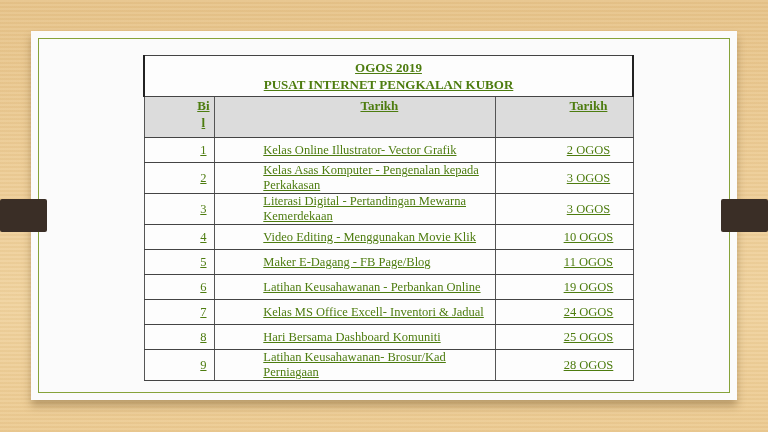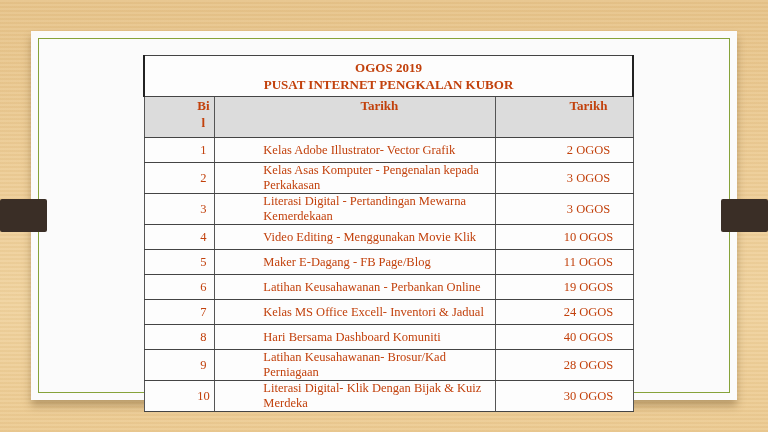--- a/index.html
+++ b/index.html
@@ -41,21 +41,22 @@
   }
   .tab-left { left: 0; width: 47px; }
   .tab-right { left: 721px; width: 47px; }
 
   table.sched {
     position: absolute;
     left: 143px; top: 55px;
     width: 491px;
     border-collapse: collapse;
     font-size: 13px;
-    color: #c2410c;
+    color: #4d7c0f;
+    text-decoration: underline;
   }
   table.sched td, table.sched th {
     border: 1px solid #444;
     padding: 0;
   }
   .title-row th {
     height: 40px;
     border: 2px solid #222;
     background: #fdfdfd;
     font-weight: bold;
@@ -107,21 +108,21 @@
   <tr class="head-row">
     <th class="bil">
       <div>Bi</div>
       <div>l</div>
     </th>
     <th>Tarikh</th>
     <th>Tarikh</th>
   </tr>
   <tr class="data-row">
     <td class="num">1</td>
-    <td class="prog">Kelas Adobe Illustrator- Vector Grafik</td>
+    <td class="prog">Kelas Online Illustrator- Vector Grafik</td>
     <td class="date">2 OGOS</td>
   </tr>
   <tr class="data-row">
     <td class="num">2</td>
     <td class="prog">Kelas Asas Komputer - Pengenalan kepada Perkakasan</td>
     <td class="date">3 OGOS</td>
   </tr>
   <tr class="data-row">
     <td class="num">3</td>
     <td class="prog">Literasi Digital - Pertandingan Mewarna Kemerdekaan</td>
@@ -143,26 +144,21 @@
     <td class="date">19 OGOS</td>
   </tr>
   <tr class="data-row">
     <td class="num">7</td>
     <td class="prog">Kelas MS Office Excell- Inventori &amp; Jadual</td>
     <td class="date">24 OGOS</td>
   </tr>
   <tr class="data-row">
     <td class="num">8</td>
     <td class="prog">Hari Bersama Dashboard Komuniti</td>
-    <td class="date">40 OGOS</td>
+    <td class="date">25 OGOS</td>
   </tr>
   <tr class="data-row">
     <td class="num">9</td>
     <td class="prog">Latihan Keusahawanan- Brosur/Kad Perniagaan</td>
     <td class="date">28 OGOS</td>
   </tr>
-  <tr class="data-row">
-    <td class="num">10</td>
-    <td class="prog">Literasi Digital- Klik Dengan Bijak &amp; Kuiz Merdeka</td>
-    <td class="date">30 OGOS</td>
-  </tr>
 </tbody>
   </table>
 
 </body></html>

